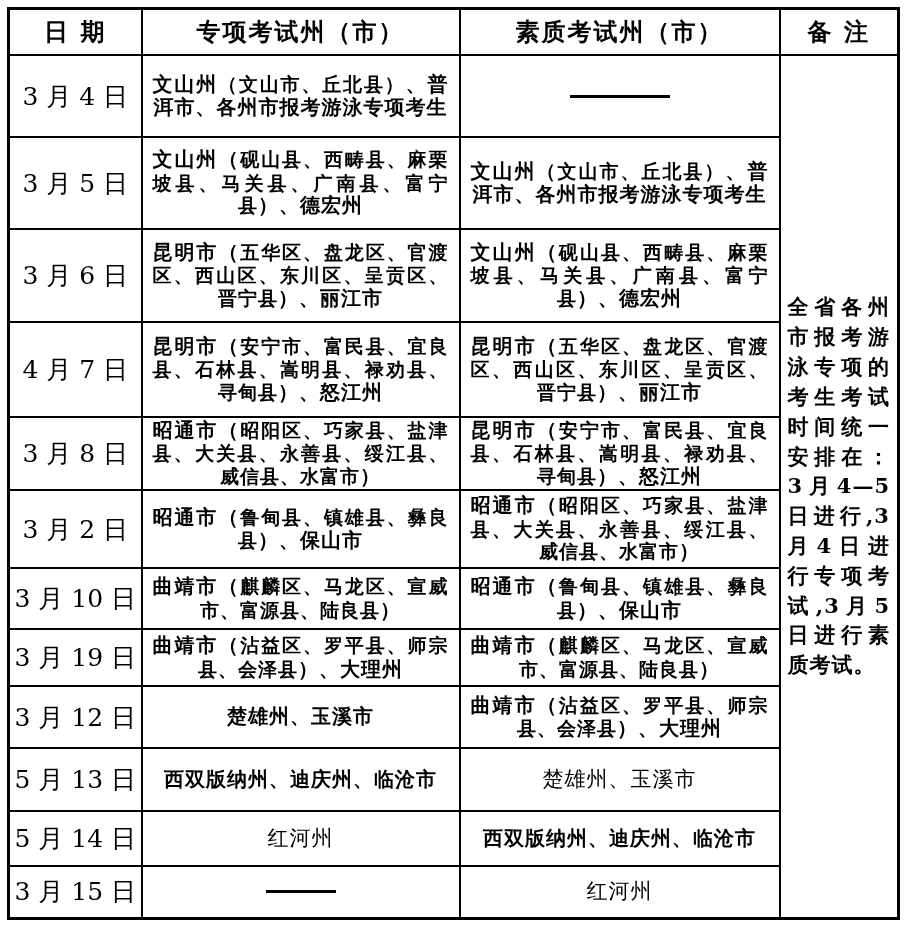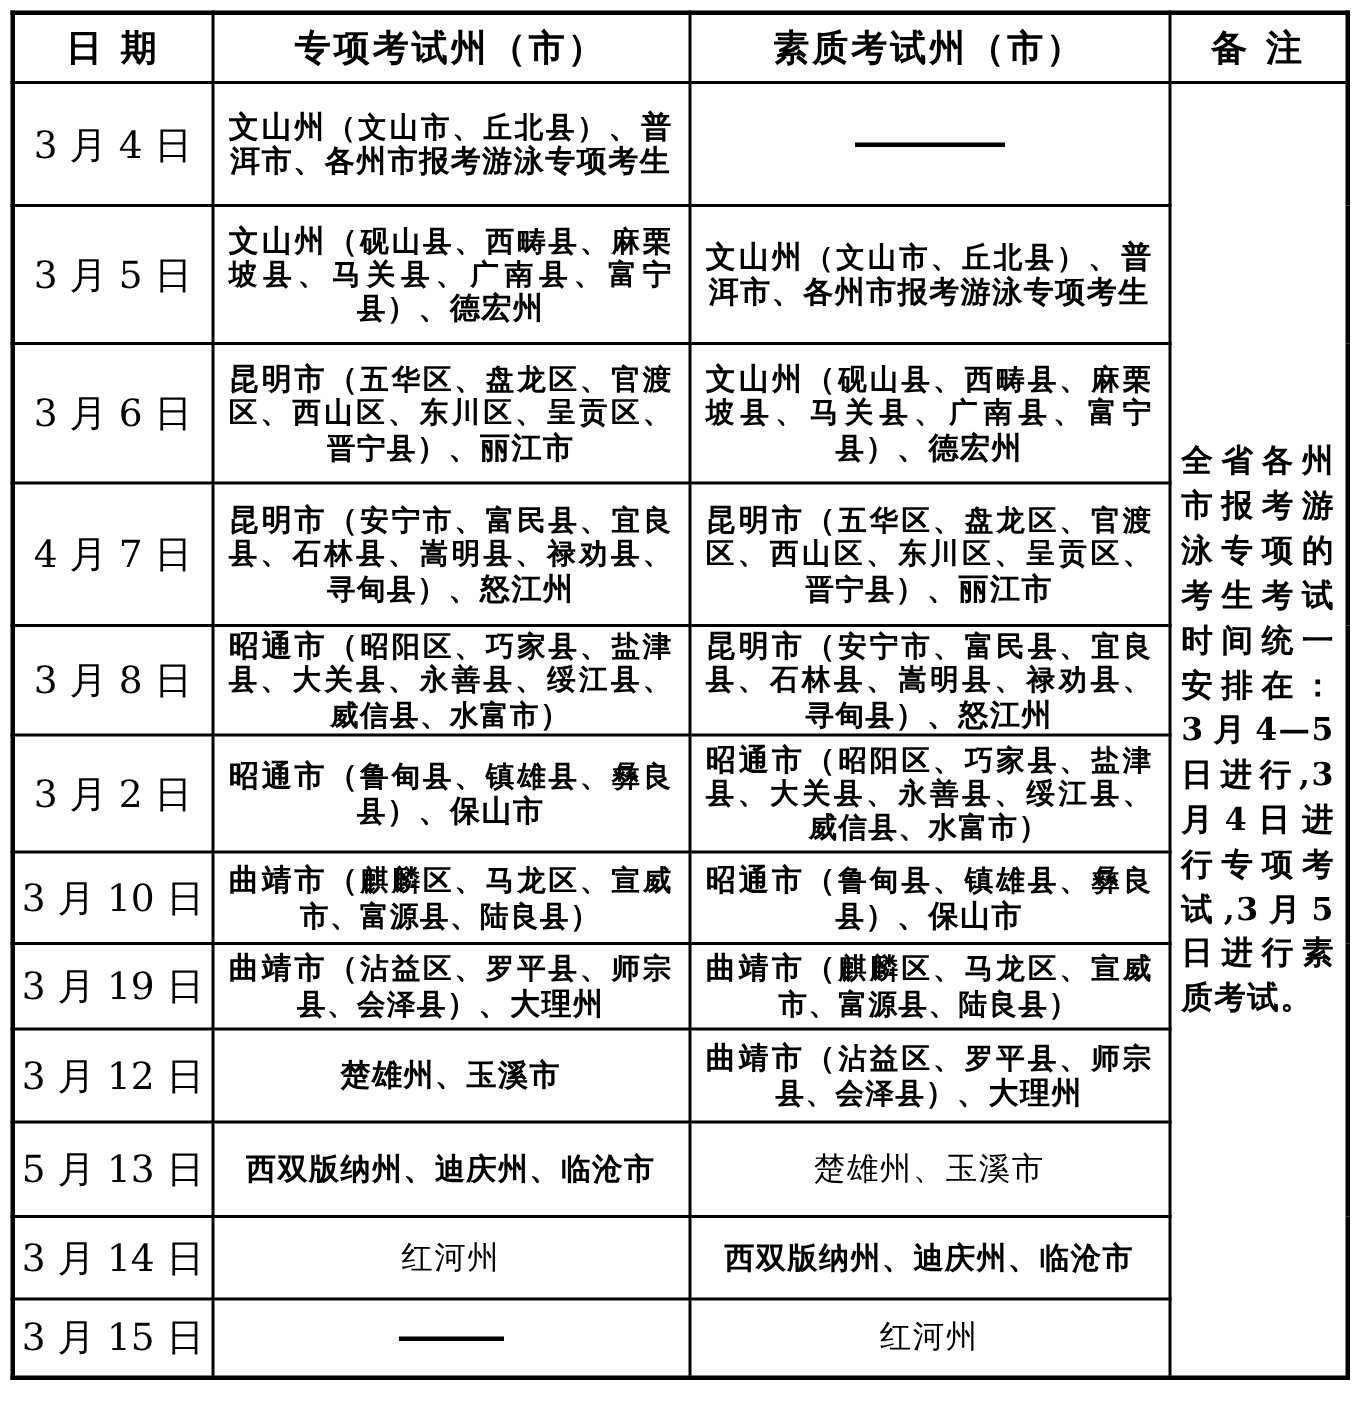--- a/index.html
+++ b/index.html
@@ -126,21 +126,21 @@
           <td class="date-cell">3 月 12 日</td>
           <td class="content-cell"><span class="em">楚雄州、玉溪市</span></td>
           <td class="content-cell"><span class="em">曲靖市（</span><span class="sm">沾益区、罗平县、师宗县、会泽县</span><span class="em">）、大理州</span></td>
         </tr>
         <tr>
           <td class="date-cell">5 月 13 日</td>
           <td class="content-cell"><span class="em">西双版纳州、迪庆州、临沧市</span></td>
           <td class="content-cell"><span class="rg">楚雄州、玉溪市</span></td>
         </tr>
         <tr>
-          <td class="date-cell">3 月 14 日</td>
+          <td class="date-cell">5 月 14 日</td>
           <td class="content-cell"><span class="rg">红河州</span></td>
           <td class="content-cell"><span class="em">西双版纳州、迪庆州、临沧市</span></td>
         </tr>
         <tr>
           <td class="date-cell">3 月 15 日</td>
           <td class="content-cell"><span class="dash"></span></td>
           <td class="content-cell"><span class="rg">红河州</span></td>
         </tr>
       </tbody>
   </table>

